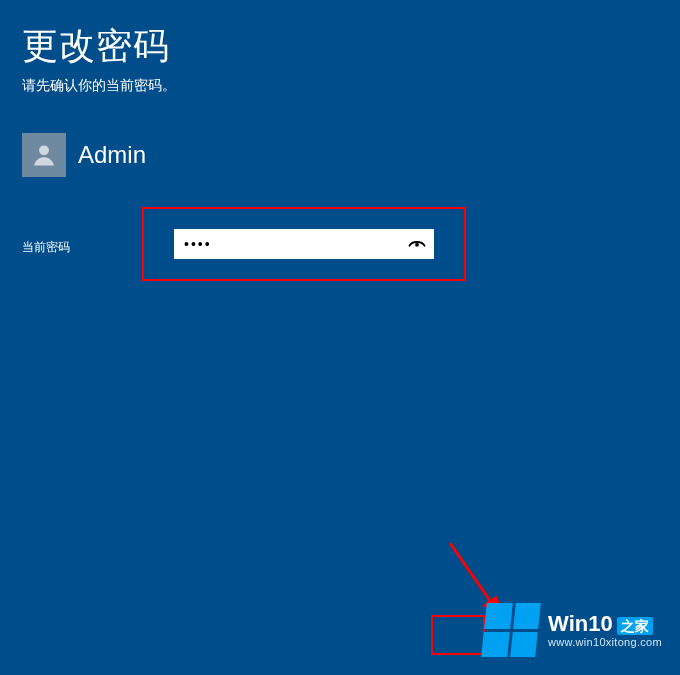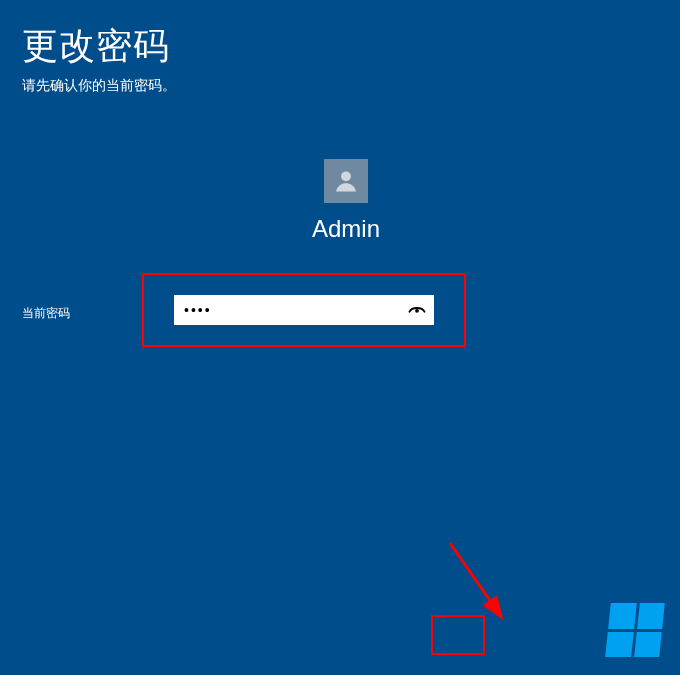--- a/index.html
+++ b/index.html
@@ -17,28 +17,27 @@
   }
   .title {
     font-size: 36px;
     font-weight: 300;
     letter-spacing: 1px;
     margin-bottom: 6px;
   }
   .subtitle {
     font-size: 14px;
     font-weight: 400;
-    margin-bottom: 64px;
+    margin-bottom: 38px;
   }
   .user-row {
     display: flex;
     align-items: center;
     gap: 12px;
     margin-bottom: 30px;
-    flex-direction: column;
   }
   .avatar {
     width: 44px;
     height: 44px;
     background: #6f8aa0;
     display: flex;
     align-items: center;
     justify-content: center;
   }
   .username {
@@ -184,13 +183,20 @@
 
 <div class="hl2"></div>
 
 <div class="watermark">
   <div class="winlogo">
     <div></div>
       <div></div>
       <div></div>
       <div></div>
   </div>
+  <div class="wm-text">
+    <div class="wm-top">
+      <span>Win10</span>
+      <span class="zh">之家</span>
+    </div>
+    <div class="wm-url">www.win10xitong.com</div>
+  </div>
 </div>
 
 </body></html>

